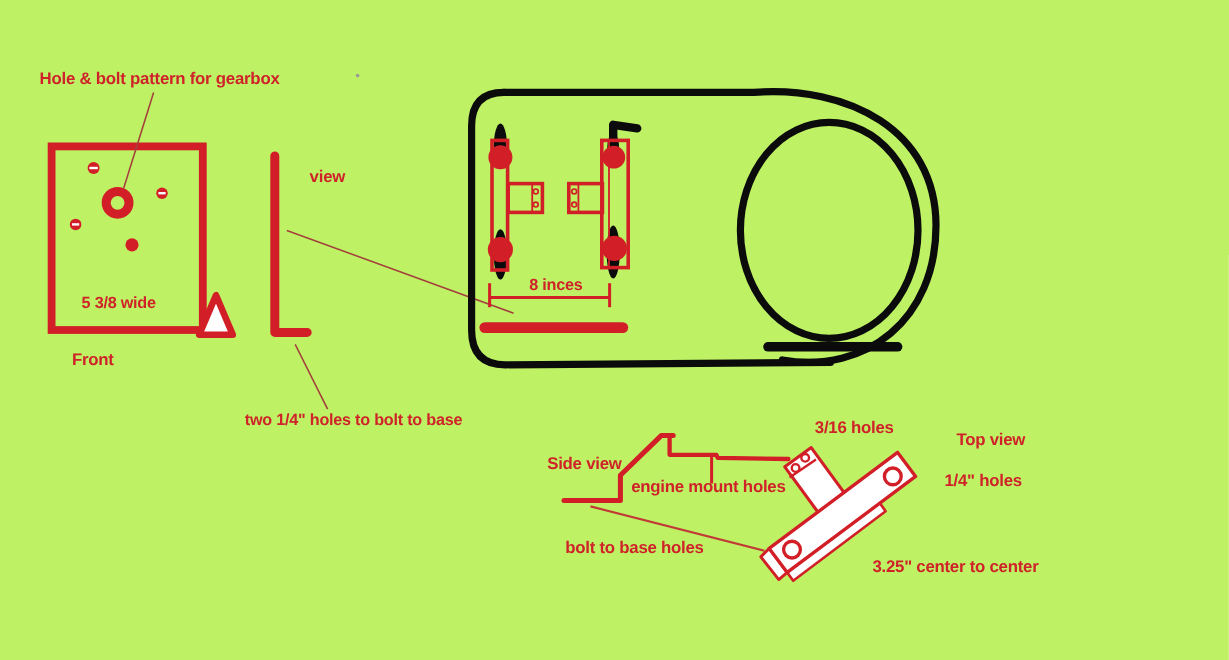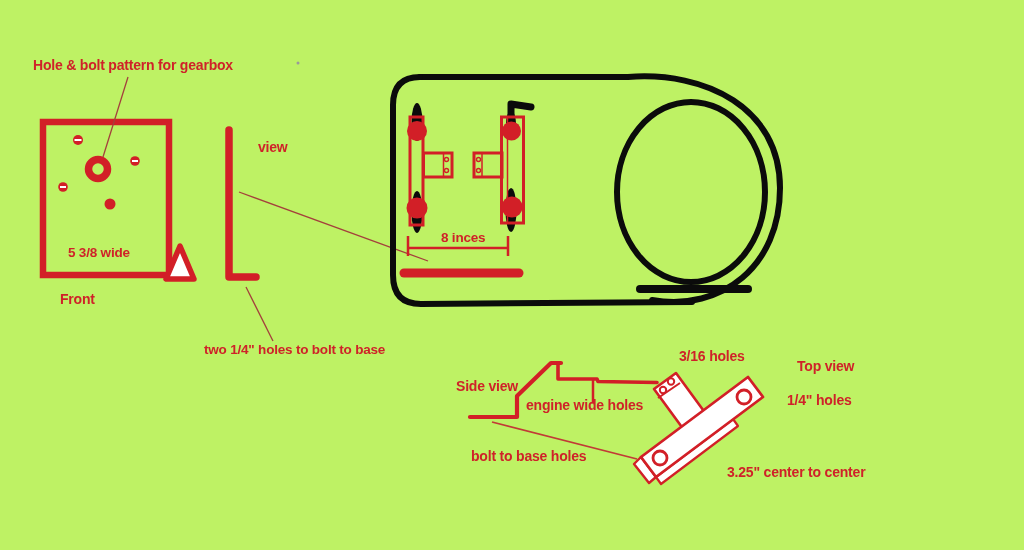--- a/index.html
+++ b/index.html
@@ -122,20 +122,20 @@
     </g>
   </svg>
 
   <div class="lbl big" style="left:33px;top:58px;">Hole &amp; bolt pattern for gearbox</div>
   <div class="lbl" style="left:68px;top:246px;">5 3/8 wide</div>
   <div class="lbl big" style="left:60px;top:292px;">Front</div>
   <div class="lbl big" style="left:258px;top:140px;">view</div>
   <div class="lbl" style="left:441px;top:231px;">8 inces</div>
   <div class="lbl" style="left:204px;top:343px;">two 1/4" holes to bolt to base</div>
   <div class="lbl big" style="left:456px;top:359px;margin-top:20px;">Side view</div>
-  <div class="lbl big" style="left:526px;top:398px;">engine wide holes</div>
+  <div class="lbl big" style="left:526px;top:398px;">engine mount holes</div>
   <div class="lbl big" style="left:679px;top:349px;">3/16 holes</div>
   <div class="lbl big" style="left:754px;top:359px;margin-left:43px;">Top view</div>
   <div class="lbl big" style="left:787px;top:393px;">1/4" holes</div>
   <div class="lbl big" style="left:471px;top:449px;">bolt to base holes</div>
   <div class="lbl big" style="left:727px;top:465px;">3.25" center to center</div>
 
 </div>
 
 </body></html>

